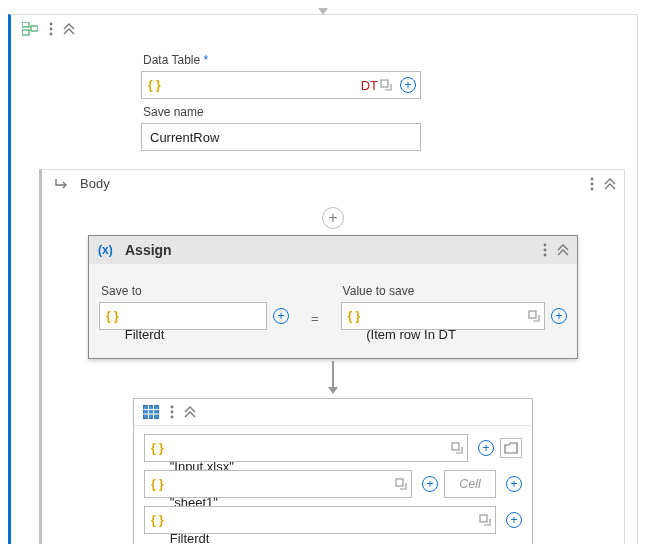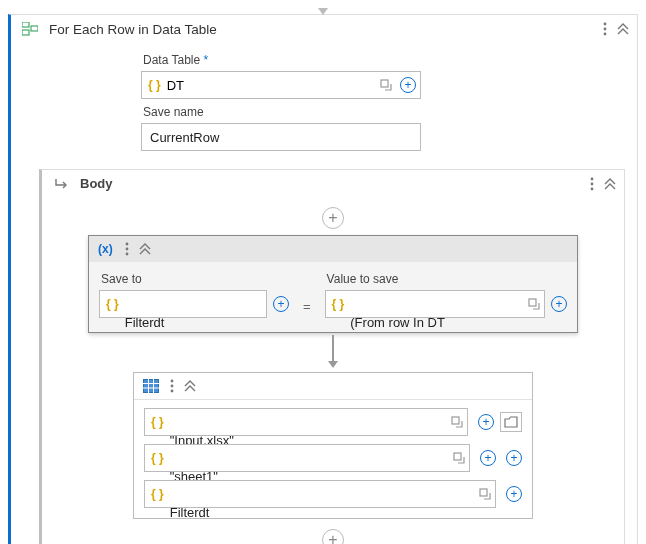--- a/index.html
+++ b/index.html
@@ -62,23 +62,24 @@
     padding: 0 4px 0 6px;
   }
   .expr-box .brace {
     color: #d9a600;
     font-weight: 600;
     font-size: 12px;
     margin-right: 6px;
   }
   .expr-box .val {
     flex: 1;
-    color: #000000;
+    color: #b91c1c;
     white-space: nowrap;
     overflow: hidden;
+    text-align: right;
   }
   .expr-box .maxbtn {
     width: 16px; height:16px;
     display:flex; align-items:center; justify-content:center;
     color:#888; cursor:pointer; margin-right:2px;
   }
   .plus-circle {
     width:16px; height:16px; border:1.2px solid #0a6ed1; border-radius:50%;
     display:flex; align-items:center; justify-content:center;
     color:#0a6ed1; font-size:12px; line-height:1; cursor:pointer;
@@ -90,21 +91,20 @@
   }
   .body-activity {
     margin: 8px 12px 0 28px;
     border:1px solid #ddd;
     border-left:3px solid #bfbfbf;
     background:#fff;
   }
   .body-header {
     display:flex; align-items:center;
     padding:6px 8px 6px 10px;
-    font-weight:bold;
   }
   .body-header .arrow-icon {
     width:18px; flex:0 0 18px; margin-right:10px;
     display:flex; align-items:center; justify-content:center;
   }
   .body-content { padding:4px 8px 18px 8px; }
   .add-row { display:flex; justify-content:center; padding:6px 0; }
   .add-circle {
     width:22px; height:22px; border:1.2px solid #bbb; border-radius:50%;
     display:flex; align-items:center; justify-content:center;
@@ -121,21 +121,21 @@
     display:flex; align-items:center;
     padding:6px 8px;
     background:#e6e6e6;
   }
   .assign-header .icon-slot {
     width:18px; flex:0 0 18px; margin-right:10px;
     display:flex; align-items:center; justify-content:center;
   }
   .assign-header .title { flex:1; font-weight:600; color:#333; font-size:14px; }
   .assign-body {
-    display:flex; padding:8px 10px 14px 10px; gap:8px; align-items:flex-end;
+    display:flex; padding:8px 10px 28px 10px; gap:16px; align-items:flex-end;
     background:#f4f4f4;
   }
   .col { display:flex; flex-direction:column; }
   .expr-sm {
     display:flex; align-items:center;
     border:1px solid #bbb; background:#fff; height:28px; padding:0 4px 0 6px;
   }
   .expr-sm .brace { color:#d9a600; font-weight:600; font-size:12px; margin-right:6px; }
   .expr-sm .val { flex:1; color:#222; white-space:nowrap; overflow:hidden;margin-top:36px; }
   .eq { padding:0 6px 4px 6px; color:#666; }
@@ -192,21 +192,20 @@
 
 <div class="outer-activity">
   <div class="activity-header">
     <span class="icon-slot">
       <svg width="16" height="14" viewBox="0 0 16 14">
         <rect x="0" y="0" width="7" height="5" fill="none" stroke="#4a6" stroke-width="1.2"></rect>
         <rect x="0" y="8" width="7" height="5" fill="none" stroke="#4a6" stroke-width="1.2"></rect>
         <rect x="9" y="4" width="7" height="5" fill="none" stroke="#4a6" stroke-width="1.2"></rect>
       </svg>
     </span>
-    <span class="title">For Each Row in Data Table</span>
     <span class="header-right">
       <span class="more-icon">
         <svg width="4" height="14">
             <circle cx="2" cy="2" r="1.4" fill="#777"></circle>
             <circle cx="2" cy="7" r="1.4" fill="#777"></circle>
             <circle cx="2" cy="12" r="1.4" fill="#777"></circle>
           </svg>
       </span>
       <span class="collapse-icon">
         <svg width="12" height="12">
@@ -272,20 +271,21 @@
           <span class="add-circle">+</span>
         </div>
 
       <div class="assign-box">
         <div class="assign-header">
           <span class="icon-slot">
             <svg width="16" height="14">
                 <text x="0" y="11" font-size="12" font-weight="700" fill="#0a6ed1">(x)</text>
               </svg>
           </span>
+          <span class="title">Assign</span>
           <span class="header-right">
             <span class="more-icon">
               <svg width="4" height="14">
                   <circle cx="2" cy="2" r="1.4" fill="#777"></circle>
                   <circle cx="2" cy="7" r="1.4" fill="#777"></circle>
                   <circle cx="2" cy="12" r="1.4" fill="#777"></circle>
                 </svg>
             </span>
             <span class="collapse-icon">
               <svg width="12" height="12">
@@ -301,25 +301,25 @@
             <div style="display:flex; align-items:center;">
               <div class="expr-sm" style="flex:1;">
                 <span class="brace">{ }</span>
                 <span class="val">Filterdt</span>
               </div>
               <span class="plus-circle" style="margin-left:6px;">+</span>
             </div>
           </div>
           <div class="eq">=</div>
           <div class="col" style="flex:1;">
-            <div class="field-label" style="margin-top:2px;">Value to save</div>
+            <div class="field-label" style="margin-top:12px;">Value to save</div>
             <div style="display:flex; align-items:center;">
               <div class="expr-sm" style="flex:1;">
                 <span class="brace">{ }</span>
-                <span class="val">(From row In DT</span>
+                <span class="val">(Item row In DT</span>
                 <span class="maxbtn">
                   <svg width="12" height="12">
                       <rect x="1" y="1" width="7" height="7" fill="none" stroke="#999" stroke-width="1.2"></rect>
                       <polyline points="5,11 11,11 11,5" fill="none" stroke="#999" stroke-width="1.2"></polyline>
                     </svg>
                 </span>
               </div>
               <span class="plus-circle" style="margin-left:6px;">+</span>
             </div>
           </div>
@@ -382,20 +382,23 @@
               <span class="brace">{ }</span>
               <span class="val">"sheet1"</span>
               <span class="maxbtn">
                 <svg width="12" height="12">
                     <rect x="1" y="1" width="7" height="7" fill="none" stroke="#999" stroke-width="1.2"></rect>
                     <polyline points="5,11 11,11 11,5" fill="none" stroke="#999" stroke-width="1.2"></polyline>
                   </svg>
               </span>
             </div>
             <span class="plus-circle">+</span>
+            <div class="cell-box">
+              <span>Cell</span>
+            </div>
             <span class="plus-circle">+</span>
           </div>
           <div class="write-row">
             <div class="expr-sm" style="flex:1;">
               <span class="brace">{ }</span>
               <span class="val">Filterdt</span>
               <span class="maxbtn">
                 <svg width="12" height="12">
                     <rect x="1" y="1" width="7" height="7" fill="none" stroke="#999" stroke-width="1.2"></rect>
                     <polyline points="5,11 11,11 11,5" fill="none" stroke="#999" stroke-width="1.2"></polyline>

